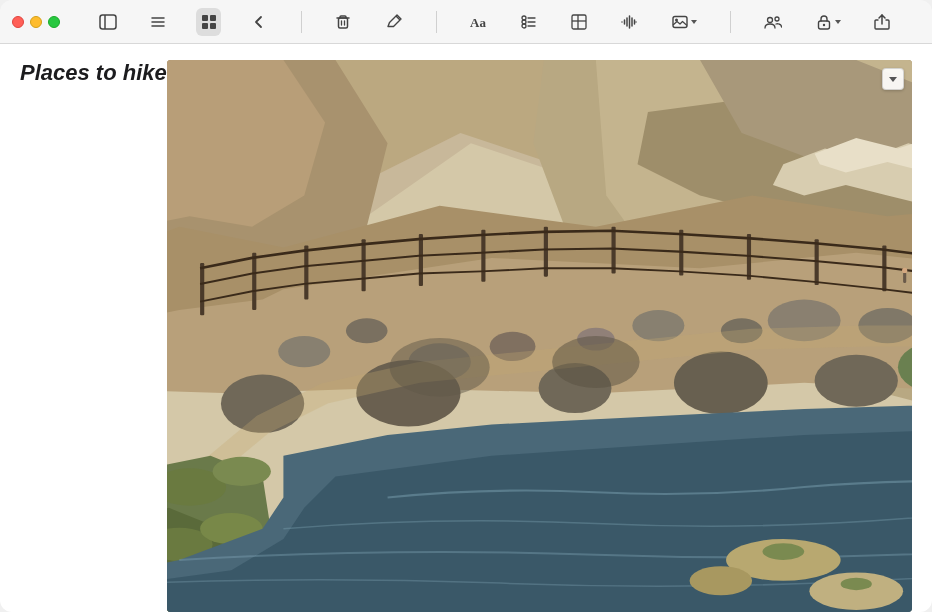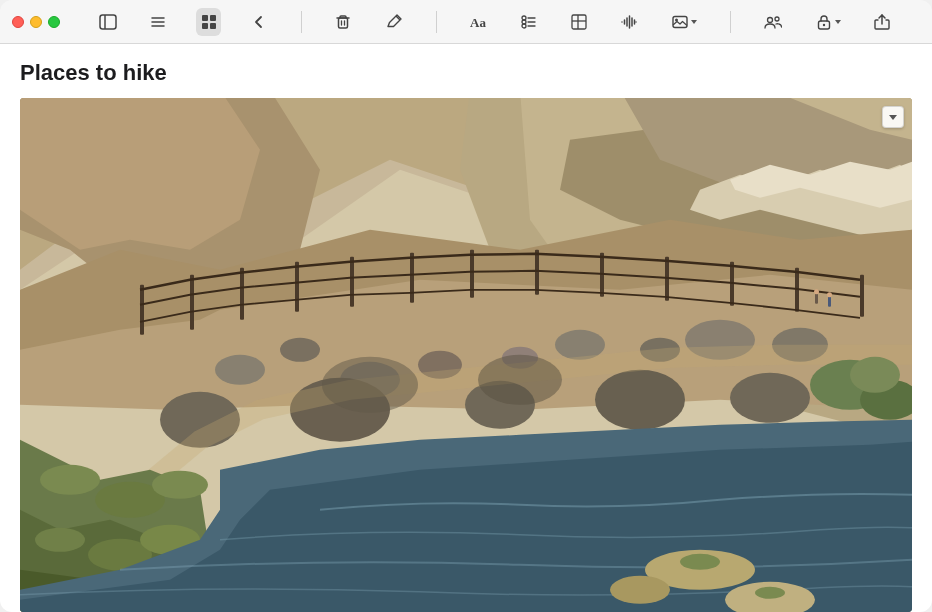--- a/index.html
+++ b/index.html
@@ -96,23 +96,24 @@
       font-size: 13px;
       color: #666;
       width: 110px;
     }
 
     
     .main-content {
       flex: 1;
       background: #ffffff;
       display: flex;
-      flex-direction: column;
+      flex-direction: row;
       padding: 16px 20px 0 20px;
       overflow: hidden;
+      font-style: italic;
     }
 
     .note-title {
       font-size: 22px;
       font-weight: 700;
       color: #1c1c1e;
       margin-bottom: 12px;
       line-height: 1.2;
     }
 

